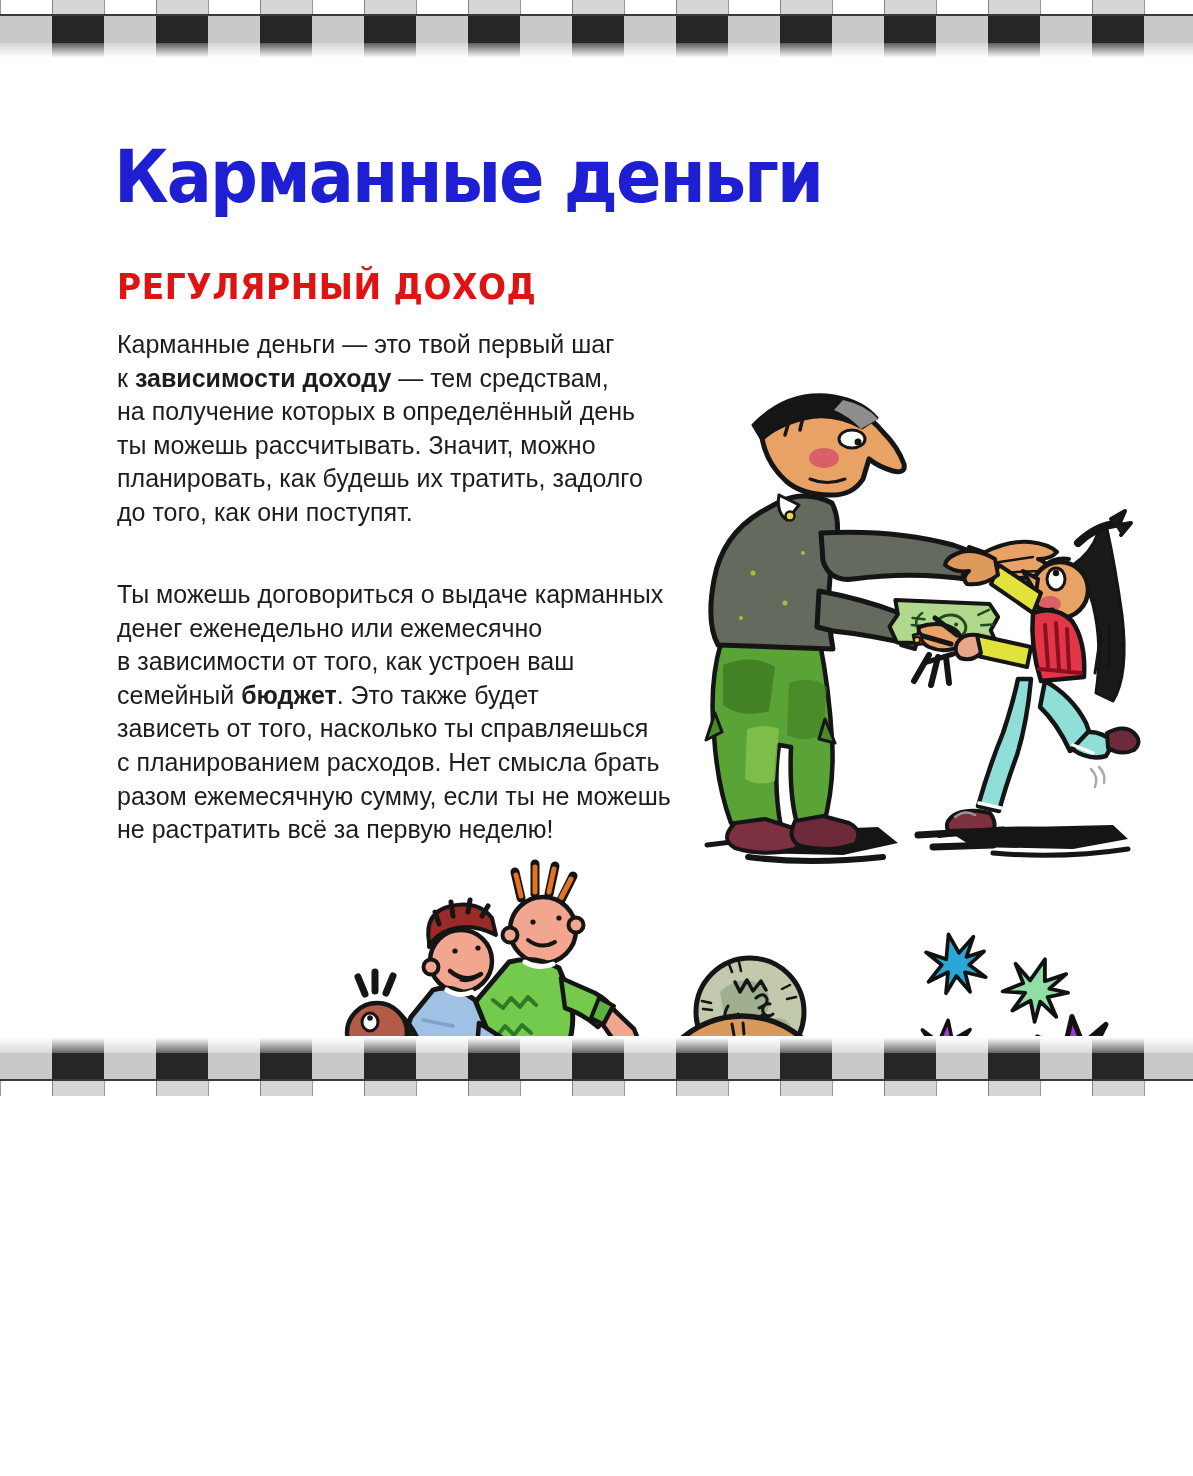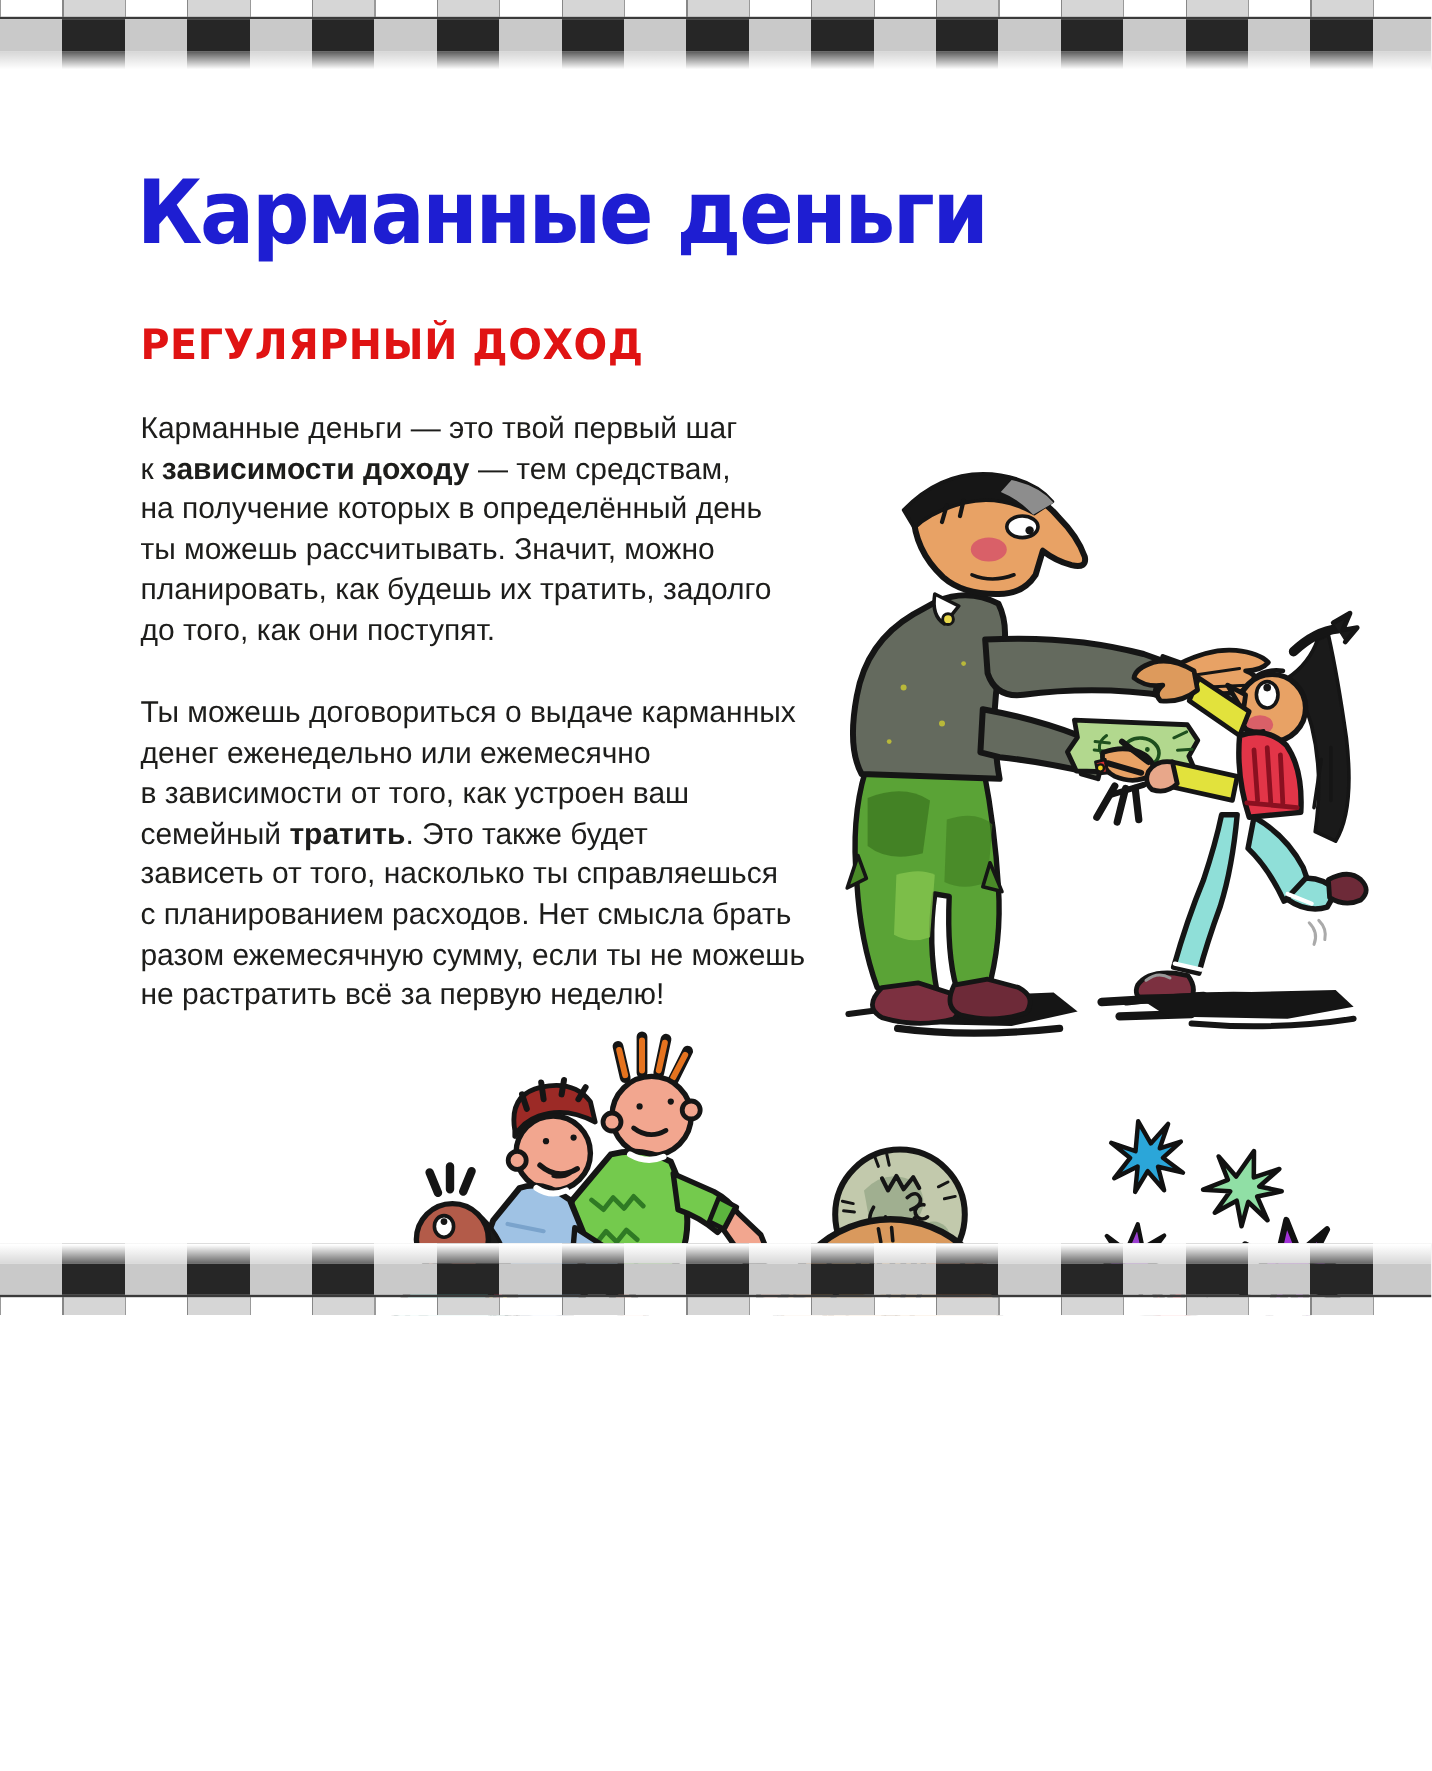--- a/index.html
+++ b/index.html
@@ -36,21 +36,21 @@
 
   
   .title { position:absolute; left:114px; top:134px;
     font-family:"DejaVu Sans", sans-serif; font-weight:800; font-size:67px;
     letter-spacing:-2px; color:#1e1ed2; transform:scaleY(1.1); transform-origin:left top; }
   .heading { position:absolute; left:117px; top:266px;
     font-family:"DejaVu Sans", sans-serif; font-weight:700; font-size:33px;
     letter-spacing:.5px; color:#e01313; transform:scaleY(1.06); transform-origin:left top; }
   .para { position:absolute; left:117px; width:610px; font-size:25px; line-height:33.6px;
     color:#1d1d1b; white-space:pre-line; }
-  .p1 { top:316px; }
+  .p1 { top:303px; }
   .p2 { top:553px; }
   .para b { font-weight:700; }
   .pagenum { position:absolute; left:118px; top:1362px;
     font-family:"Liberation Serif", serif; font-size:28px; color:#111; }
 
   .illus { position:absolute; }
   .il1 { left:693px; top:383px; }
   .il2 { left:225px; top:850px; }
   .il3 { left:888px; top:912px; }
 </style>
@@ -72,21 +72,21 @@
   <p class="para p1"><span>Карманные деньги — это твой первый шаг
 к </span><b>зависимости доходу</b><span> — тем средствам,
 на получение которых в определённый день
 ты можешь рассчитывать. Значит, можно
 планировать, как будешь их тратить, задолго
 до того, как они поступят.</span></p>
 
   <p class="para p2"><span>Ты можешь договориться о выдаче карманных
 денег еженедельно или ежемесячно
 в зависимости от того, как устроен ваш
-семейный </span><b>тратить</b><span>. Это также будет
+семейный </span><b>бюджет</b><span>. Это также будет
 зависеть от того, насколько ты справляешься
 с планированием расходов. Нет смысла брать
 разом ежемесячную сумму, если ты не можешь
 не растратить всё за первую неделю!</span></p>
 
   <svg class="illus il1" width="450" height="490" viewBox="0 0 450 490">
     <g stroke="#151515" stroke-linecap="round" stroke-linejoin="round" fill="none">
 
       <g>
         <path d="M38 450 L185 444 L205 460 L150 472 L55 470 Z" fill="#151515" stroke="none"></path>

